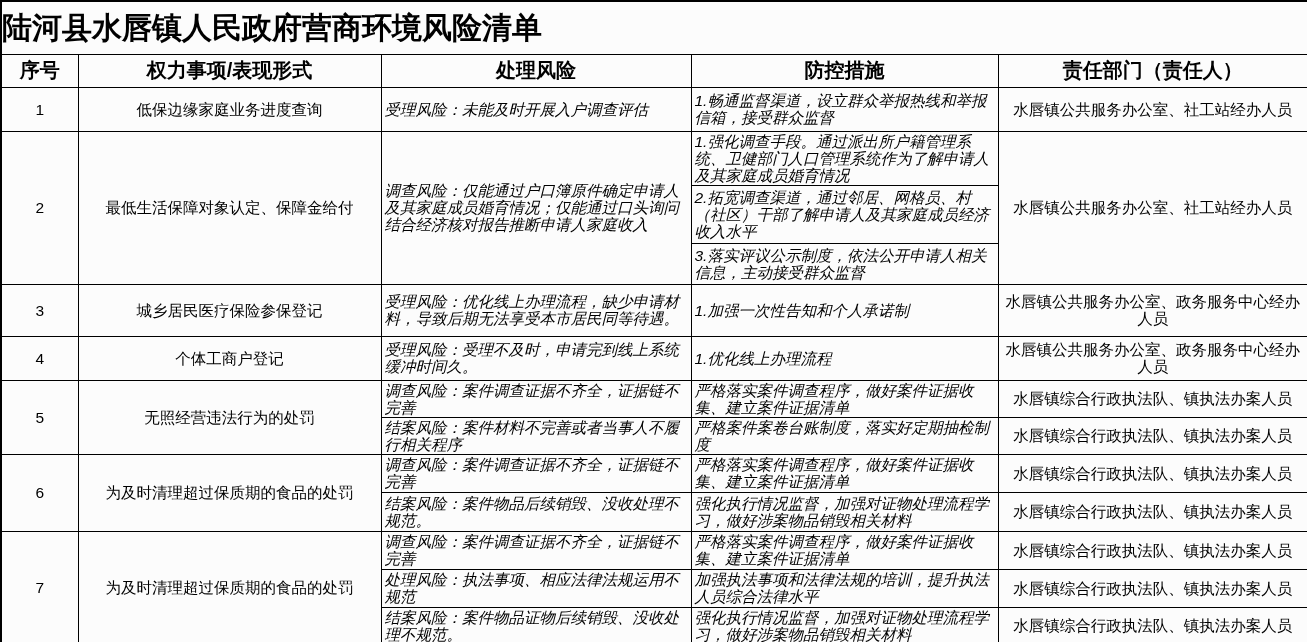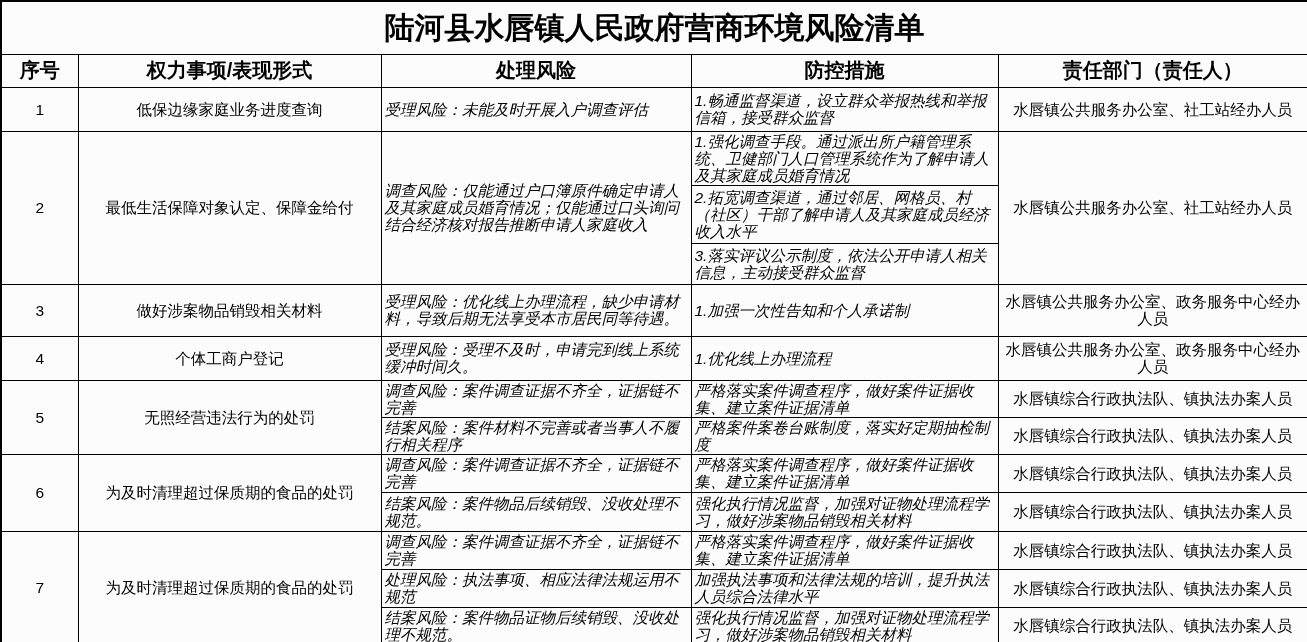--- a/index.html
+++ b/index.html
@@ -12,21 +12,20 @@
     border:1px solid #000;
     padding:1px 3px;
     font-size:15.5px;
     line-height:17px;
     vertical-align:middle;
     overflow:hidden;
     word-break:break-all;
   }
   tr.title-row td{
     border-bottom:1px solid #000;
-    text-align:center;
     font-weight:bold;
     font-size:30px;
     line-height:34px;
     padding:4px 0;
   }
   tr.head-row th{
     font-weight:bold;
     font-size:20px;
     text-align:center;
   }
@@ -75,21 +74,21 @@
   </tr>
   <tr style="height:58px">
     <td class="c-meas">2.拓宽调查渠道，通过邻居、网格员、村（社区）干部了解申请人及其家庭成员经济收入水平</td>
   </tr>
   <tr style="height:41px">
     <td class="c-meas">3.落实评议公示制度，依法公开申请人相关信息，主动接受群众监督</td>
   </tr>
 
   <tr style="height:52px">
     <td class="c-no">3</td>
-    <td class="c-item">做好涉案物品销毁相关材料</td>
+    <td class="c-item">城乡居民医疗保险参保登记</td>
     <td class="c-form">受理风险：优化线上办理流程，缺少申请材料，导致后期无法享受本市居民同等待遇。</td>
     <td class="c-meas">1.加强一次性告知和个人承诺制</td>
     <td class="c-dept">水唇镇公共服务办公室、政务服务中心经办人员</td>
   </tr>
 
   <tr style="height:44px">
     <td class="c-no">4</td>
     <td class="c-item">个体工商户登记</td>
     <td class="c-form">受理风险：受理不及时，申请完到线上系统缓冲时间久。</td>
     <td class="c-meas">1.优化线上办理流程</td>

